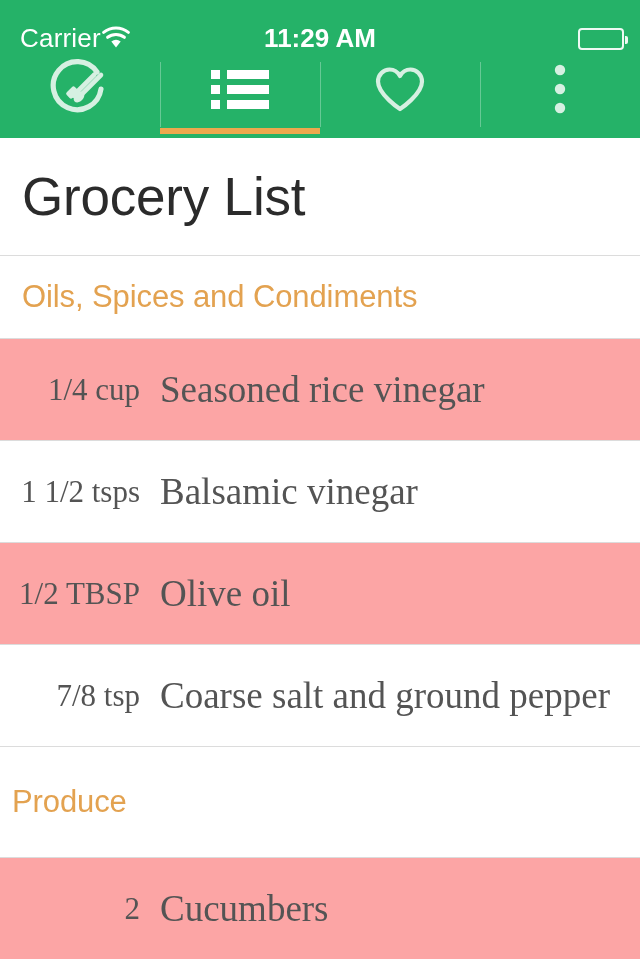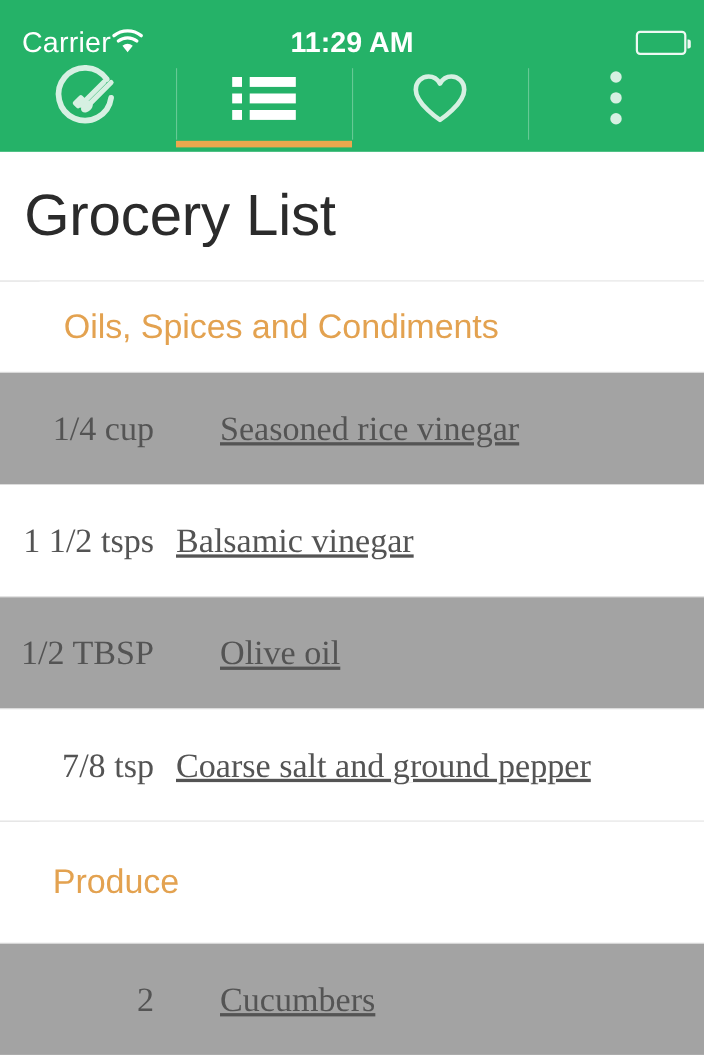--- a/index.html
+++ b/index.html
@@ -158,48 +158,46 @@
   .section-header {
     height: 82px;
     display: flex;
     align-items: center;
     padding-left: 22px;
     box-sizing: border-box;
     background: #ffffff;
     font-size: 31px;
     color: #e3a250;
     letter-spacing: -0.1px;
-    margin-left: 36px;
   }
   .section-header.tall { height: 110px; padding-left: 12px; }
 
   .row {
     height: 101px;
     display: flex;
     align-items: center;
     box-sizing: border-box;
     font-family: "Liberation Serif", serif;
     color: #545454;
   }
-  .row.odd  { background: #a3a3a3; gap: 40px; }
+  .row.odd  { background: #fca5a5; }
   .row.even { background: #ffffff; }
 
   .row-qty {
     width: 140px;
     text-align: right;
     font-size: 31px;
     padding-right: 0;
     box-sizing: border-box;
     white-space: nowrap;
   }
   .row-name {
     padding-left: 20px;
-    font-size: 31px;
+    font-size: 37px;
     white-space: nowrap;
-    text-decoration: underline;
   }
 </style>
 </head>
 <body>
 
 <div id="app">
 
   <div class="header">
 
     <div class="status-bar">

